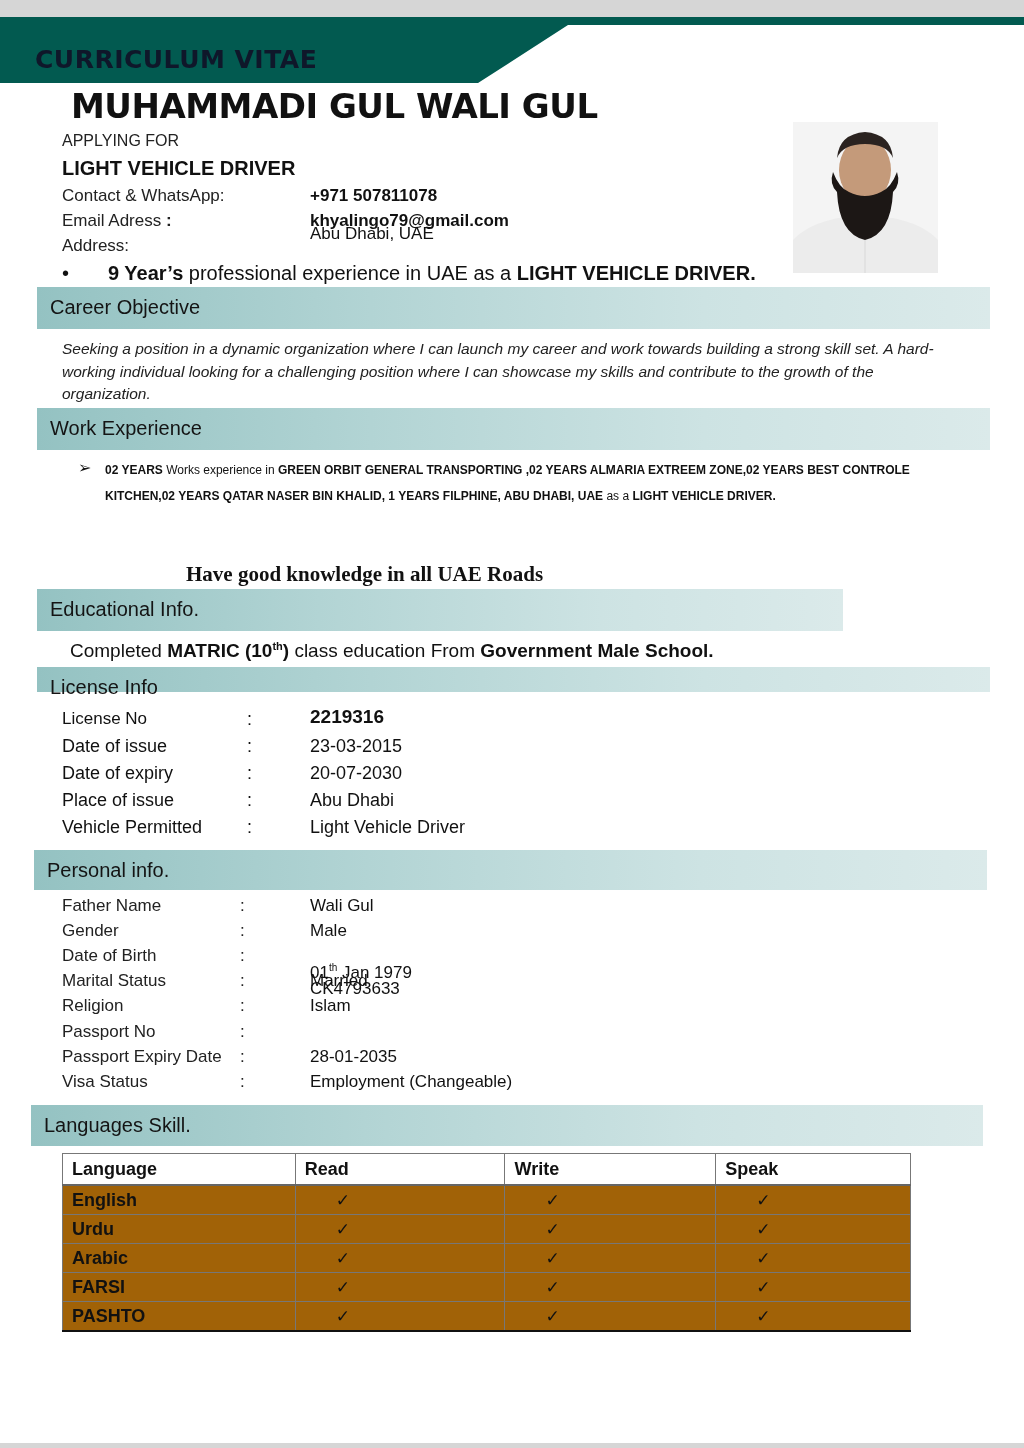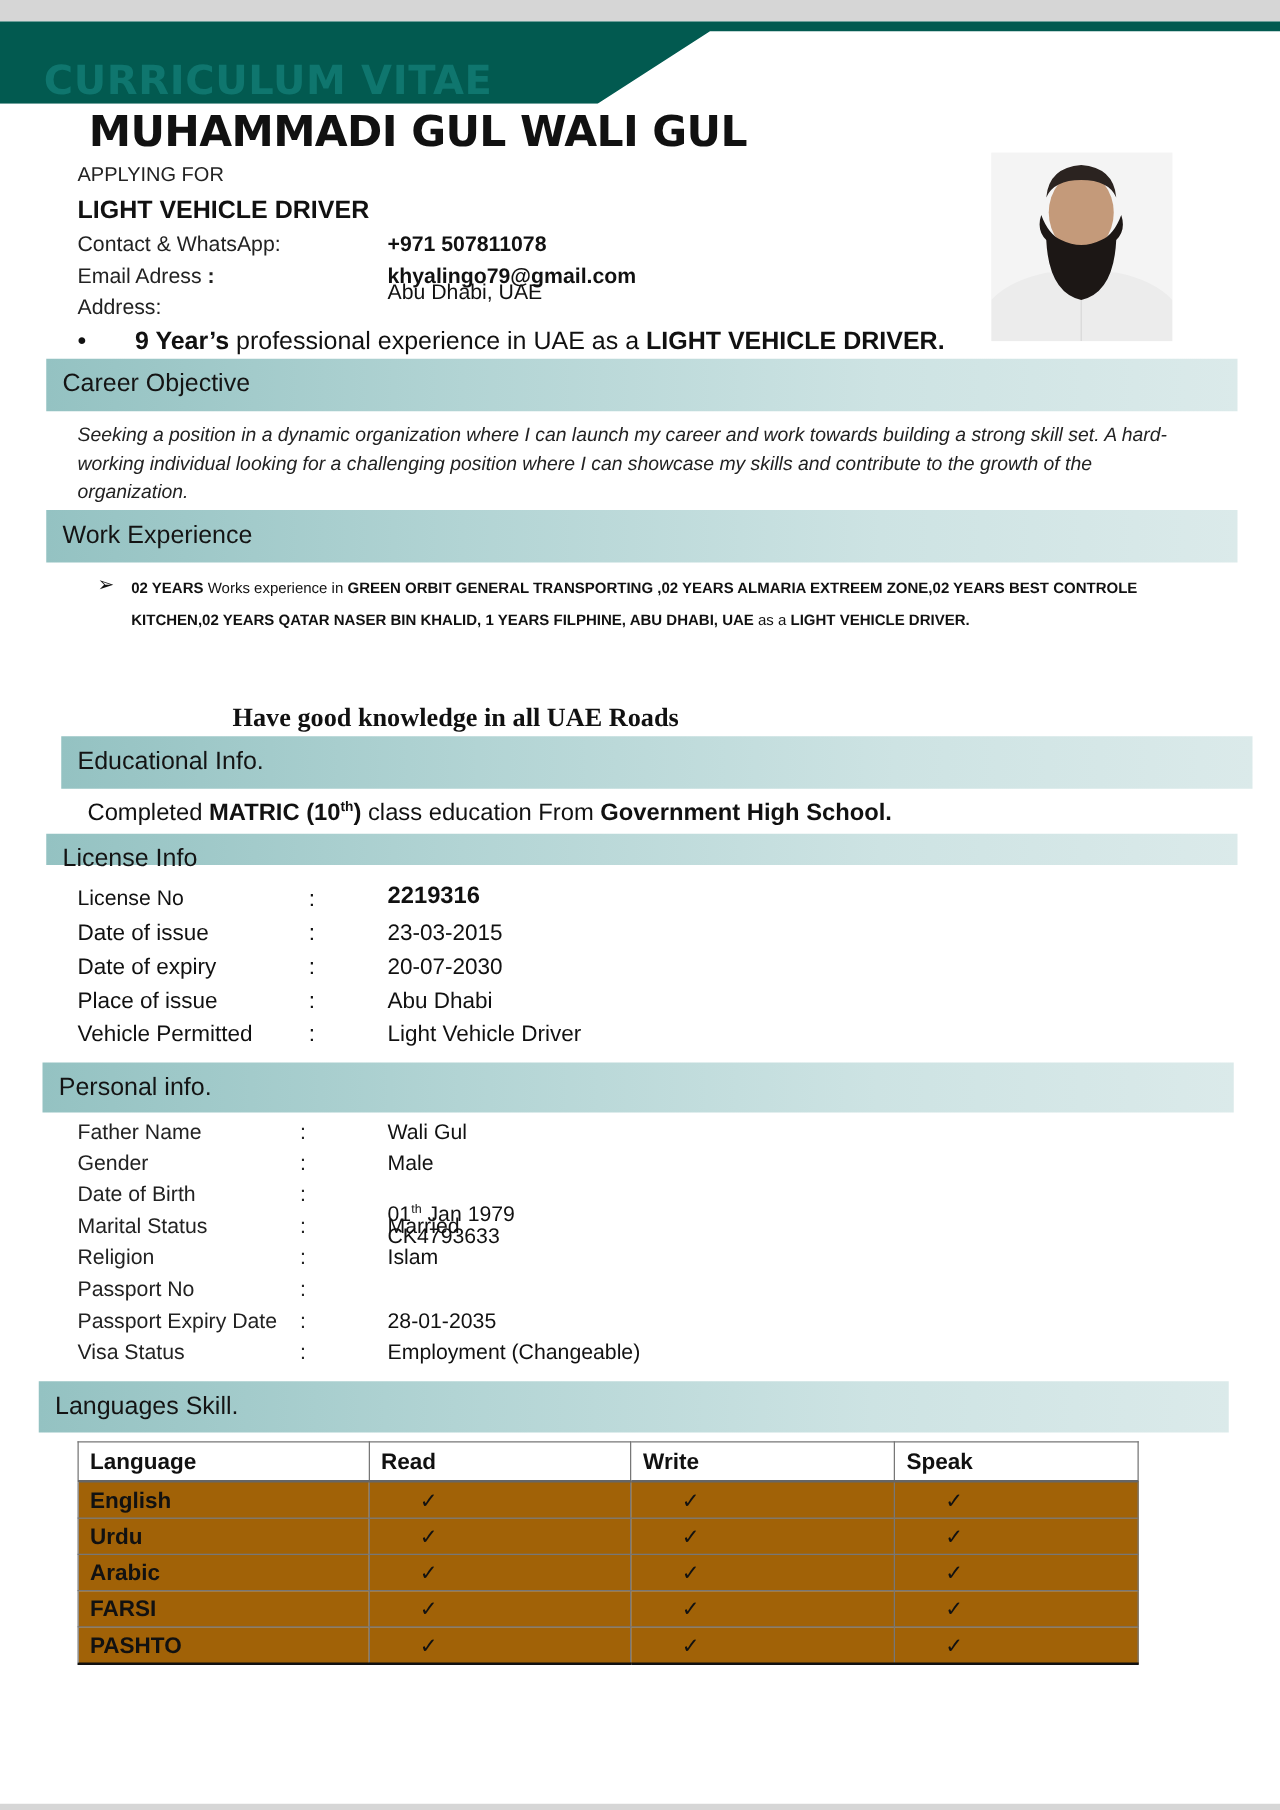--- a/index.html
+++ b/index.html
@@ -2,21 +2,21 @@
 <html><head>
 <meta charset="utf-8">
 <style>
   html, body { margin:0; padding:0; }
   body { width:1024px; height:1448px; position:relative; background:#ffffff; overflow:hidden;
          font-family:"Liberation Sans", sans-serif; color:#111; }
   .topgray { position:absolute; left:0; top:0; width:1024px; height:17px; background:#d6d6d6; }
   .botgray { position:absolute; left:0; top:1443px; width:1024px; height:5px; background:#d6d6d6; }
   .header-band { position:absolute; left:0; top:17px; width:1024px; height:66px; }
   .header-title { position:absolute; left:35px; top:45px; font-family:"DejaVu Sans", sans-serif; font-weight:bold;
-                  font-size:32px; color:#0f766e; letter-spacing:0.5px; }
+                  font-size:25px; color:#0f172a; letter-spacing:0.5px; }
   .name { position:absolute; left:71px; top:86px; font-family:"DejaVu Sans", sans-serif; font-weight:bold; font-size:34px;
           color:#111; letter-spacing:-0.5px; }
   .t { position:absolute; font-family:"Liberation Sans", sans-serif; white-space:nowrap; }
   .lbl { font-size:17px; color:#222; }
   .val { font-size:17px; color:#111; }
   b { font-weight:bold; }
   .photo { position:absolute; left:793px; top:122px; width:145px; height:151px; background:#f7f7f7; overflow:hidden; }
   .bar { position:absolute; height:42px;
          background:linear-gradient(90deg, #94c2c2 0%, #b2d4d4 35%, #cde3e3 70%, #dbeaea 100%); }
   .bar span { position:absolute; left:13px; top:9px; font-size:20px; font-weight:normal; color:#141414; }
@@ -74,24 +74,24 @@
 <div class="obj">Seeking a position in a dynamic organization where I can launch my career and work towards building a strong skill set. A hard-working individual looking for a challenging position where I can showcase my skills and contribute to the growth of the organization.</div>
 
 <div class="bar" style="left:37px;top:408px;width:953px;">
     <span>Work Experience</span>
   </div>
 <div class="arrow">➢</div>
 <div class="work"><b>02 YEARS</b><span> Works experience in </span><b>GREEN ORBIT GENERAL TRANSPORTING ,02 YEARS ALMARIA EXTREEM ZONE,02 YEARS BEST CONTROLE KITCHEN,02 YEARS QATAR NASER BIN KHALID, 1 YEARS FILPHINE,  ABU DHABI, UAE</b><span> as a </span><b>LIGHT VEHICLE DRIVER.</b></div>
 
 <div class="roads">Have good knowledge in all UAE Roads</div>
 
-<div class="bar" style="left:37px;top:589px;width:953px;margin-left:12px;">
+<div class="bar" style="left:37px;top:589px;width:806px;">
     <span>Educational Info.</span>
   </div>
-<div class="t" style="left:70px;top:640px;font-size:19px;"><span>Completed </span><b>MATRIC (10</b><b><sup style="font-size:11px;">th</sup></b><b>)</b><span> class education From </span><b>Government High School.</b></div>
+<div class="t" style="left:70px;top:640px;font-size:19px;"><span>Completed </span><b>MATRIC (10</b><b><sup style="font-size:11px;">th</sup></b><b>)</b><span> class education From </span><b>Government Male School.</b></div>
 
 <div class="bar" style="left:37px;top:667px;width:953px;height:25px;">
     <span>License Info</span>
   </div>
 
 <div>
   <div class="t row" style="left:62px;top:709px;font-size:17px;">License No</div>
   <div class="t row" style="left:247px;top:709px;">:</div>
   <div class="t row" style="left:310px;top:706px;font-weight:bold;font-size:19px;">2219316</div>
 </div>

